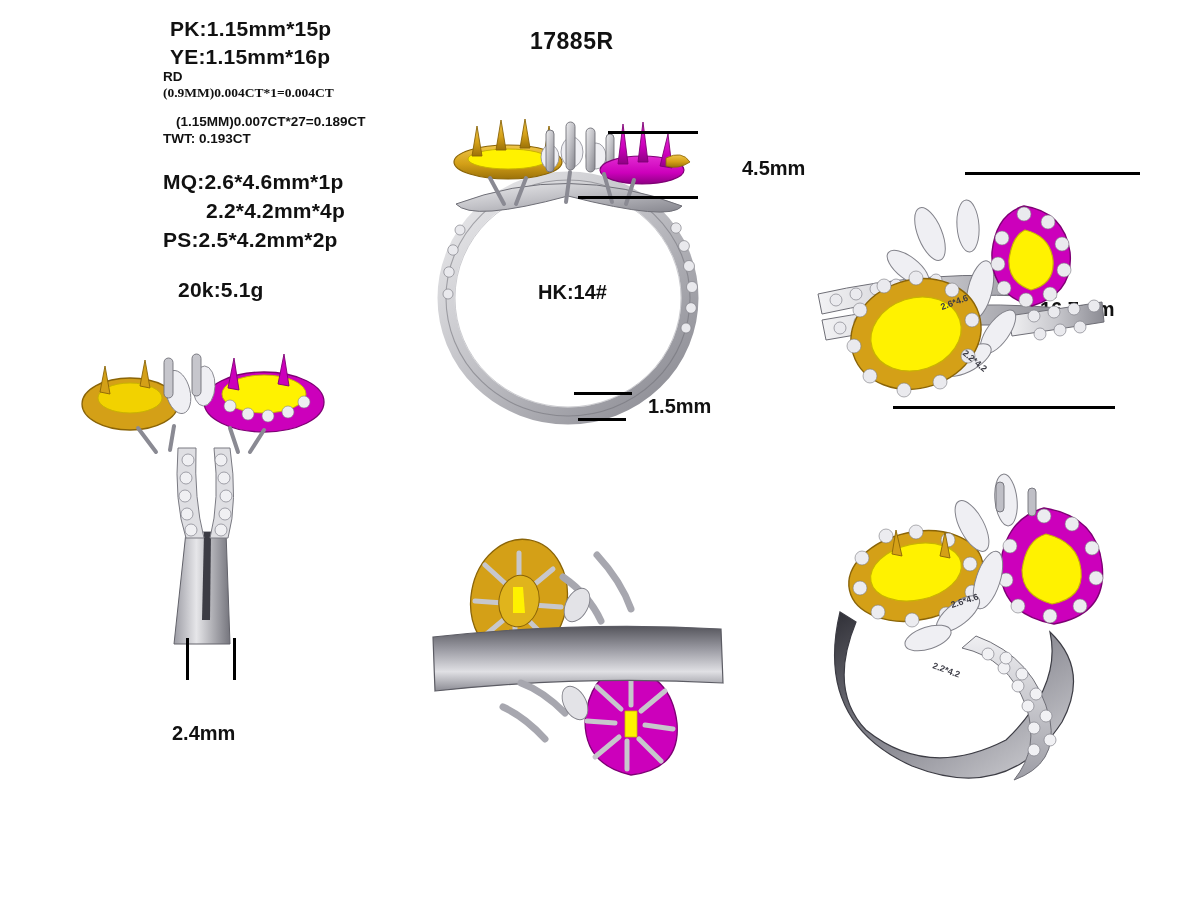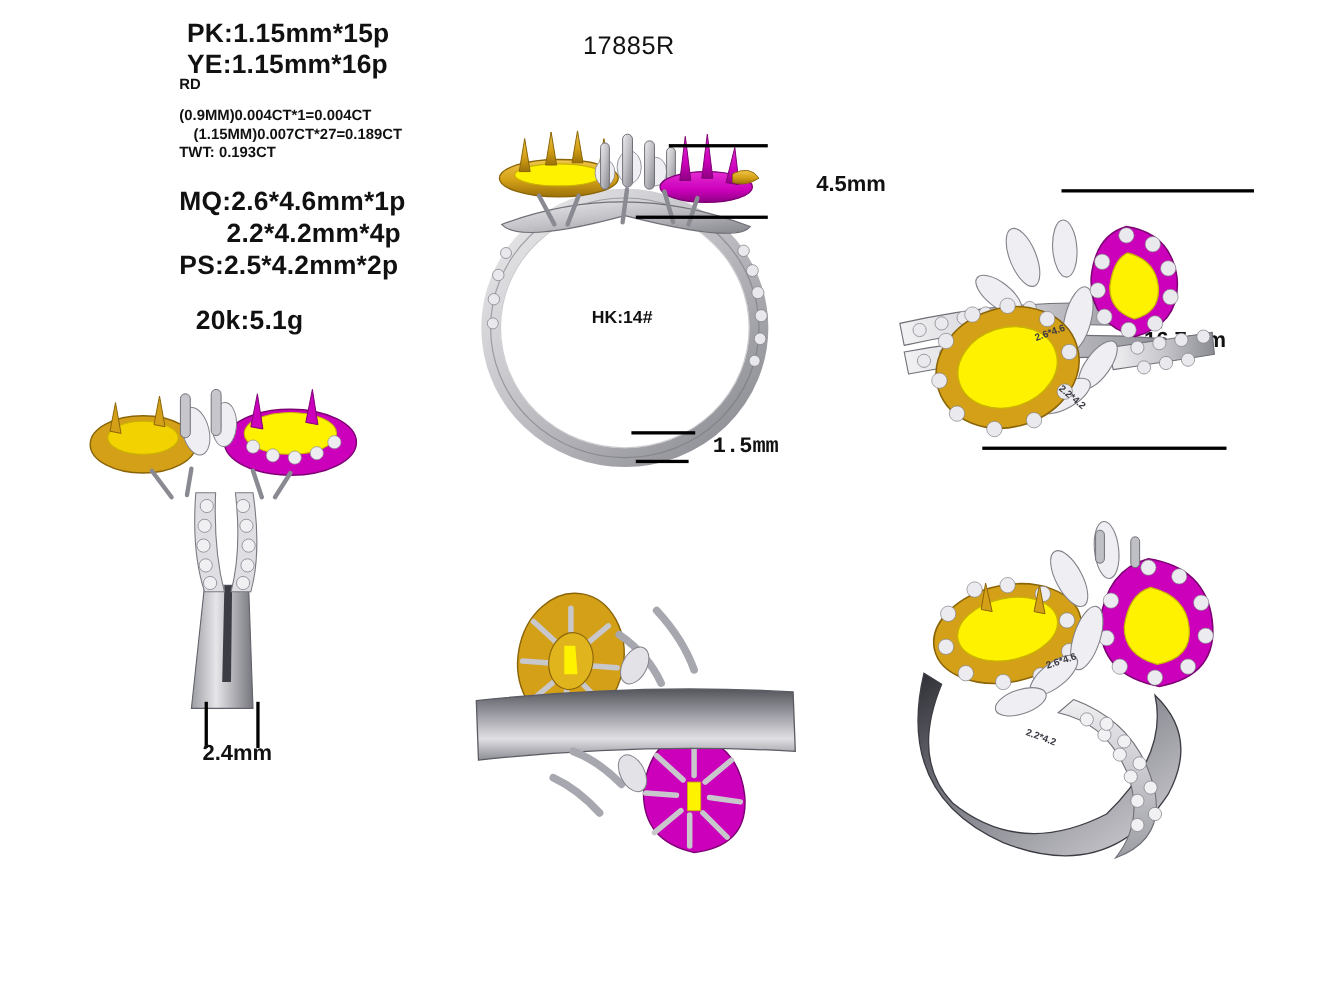--- a/index.html
+++ b/index.html
@@ -1,37 +1,37 @@
 <!DOCTYPE html>
 <html><head>
 <meta charset="utf-8">
 <style>
   html,body{margin:0;padding:0;}
   body{
     width:1200px;height:900px;background:#ffffff;position:relative;overflow:hidden;
     font-family:"Liberation Sans",sans-serif;color:#111;
   }
   .abs{position:absolute;}
-  .spec-lg{font-size:24px;font-weight:bold;letter-spacing:.2px;white-space:nowrap;}
+  .spec-lg{font-size:21px;font-weight:bold;letter-spacing:.2px;white-space:nowrap;}
   .spec-sm{font-size:13.5px;font-weight:bold;line-height:1.35;white-space:nowrap;}
   .dim{font-size:20px;font-weight:bold;white-space:nowrap;}
-  .title{font-size:23px;font-weight:normal;letter-spacing:.5px;}
-  .hk{font-size:16px;font-weight:bold;}
+  .title{font-size:23px;font-weight:bold;letter-spacing:.5px;}
+  .hk{font-size:20px;font-weight:bold;}
   .rule{background:#000;}
   .vrule{background:#000;width:3px;}
   svg{display:block;overflow:visible;}
 </style>
 </head>
 <body>
 
 <div class="abs spec-lg" style="left:170px;top:17px;">PK:1.15mm*15p</div>
 <div class="abs spec-lg" style="left:170px;top:45px;">YE:1.15mm*16p</div>
 
 <div class="abs spec-sm" style="left:163px;top:68px;">RD</div>
-<div class="abs spec-sm" style="left:163px;top:96px;">(0.9MM)0.004CT*1=0.004CT</div>
+<div class="abs spec-sm" style="left:163px;top:84px;font-family:Liberation Serif, serif;">(0.9MM)0.004CT*1=0.004CT</div>
 <div class="abs spec-sm" style="left:176px;top:113px;">(1.15MM)0.007CT*27=0.189CT</div>
 <div class="abs spec-sm" style="left:163px;top:130px;">TWT:  0.193CT</div>
 
 <div class="abs spec-lg" style="left:163px;top:170px;">MQ:2.6*4.6mm*1p</div>
 <div class="abs spec-lg" style="left:206px;top:199px;text-align:right;">2.2*4.2mm*4p</div>
 <div class="abs spec-lg" style="left:163px;top:228px;text-align:center;">PS:2.5*4.2mm*2p</div>
 <div class="abs spec-lg" style="left:178px;top:278px;">20k:5.1g</div>
 
 <div class="abs title" style="left:530px;top:28px;">17885R</div>
 
@@ -119,21 +119,21 @@
 </div>
 
 <div class="abs rule" style="left:608px;top:131px;width:90px;height:3px;"></div>
 <div class="abs rule" style="left:578px;top:196px;width:120px;height:3px;"></div>
 <div class="abs dim" style="left:702px;top:157px;margin-left:40px;">4.5mm</div>
 
 <div class="abs hk" style="left:538px;top:281px;">HK:14#</div>
 
 <div class="abs rule" style="left:574px;top:392px;width:58px;height:3px;"></div>
 <div class="abs rule" style="left:578px;top:418px;width:48px;height:3px;"></div>
-<div class="abs dim" style="left:648px;top:395px;font-family:Liberation Mono, monospace;">1.5mm</div>
+<div class="abs dim" style="left:648px;top:395px;">1.5mm</div>
 
 <div class="abs rule" style="left:965px;top:172px;width:175px;height:3px;"></div>
 <div class="abs rule" style="left:893px;top:406px;width:222px;height:3px;"></div>
 <div class="abs dim" style="left:1040px;top:298px;">16.7mm</div>
 
 <div class="abs" style="left:812px;top:182px;width:300px;height:220px;">
   <svg width="300" height="220" viewBox="0 0 300 220">
     <defs>
       <linearGradient id="shankG2" x1="0" y1="0" x2="1" y2="0">
         <stop offset="0%" stop-color="#F2F2F4"></stop>
@@ -275,21 +275,21 @@
 
     <g fill="#C6C6CC" stroke="#6F6F77" stroke-width=".9">
       <rect x="86" y="6" width="9" height="40" rx="4.5"></rect>
       <rect x="114" y="2" width="9" height="42" rx="4.5"></rect>
     </g>
   </svg>
 </div>
 
 <div class="abs vrule" style="left:186px;top:638px;height:42px;"></div>
 <div class="abs vrule" style="left:233px;top:638px;height:42px;"></div>
-<div class="abs dim" style="left:172px;top:674px;margin-left:12px;">2.4mm</div>
+<div class="abs dim" style="left:172px;top:722px;">2.4mm</div>
 
 <div class="abs" style="left:425px;top:525px;width:310px;height:260px;">
   <svg width="310" height="260" viewBox="0 0 310 260">
     <defs>
       <linearGradient id="bandFlat" x1="0" y1="0" x2="0" y2="1">
         <stop offset="0%" stop-color="#55555C"></stop>
           <stop offset="35%" stop-color="#9A9AA2"></stop>
         <stop offset="70%" stop-color="#E0E0E4"></stop>
           <stop offset="100%" stop-color="#8C8C94"></stop>
       </linearGradient>

